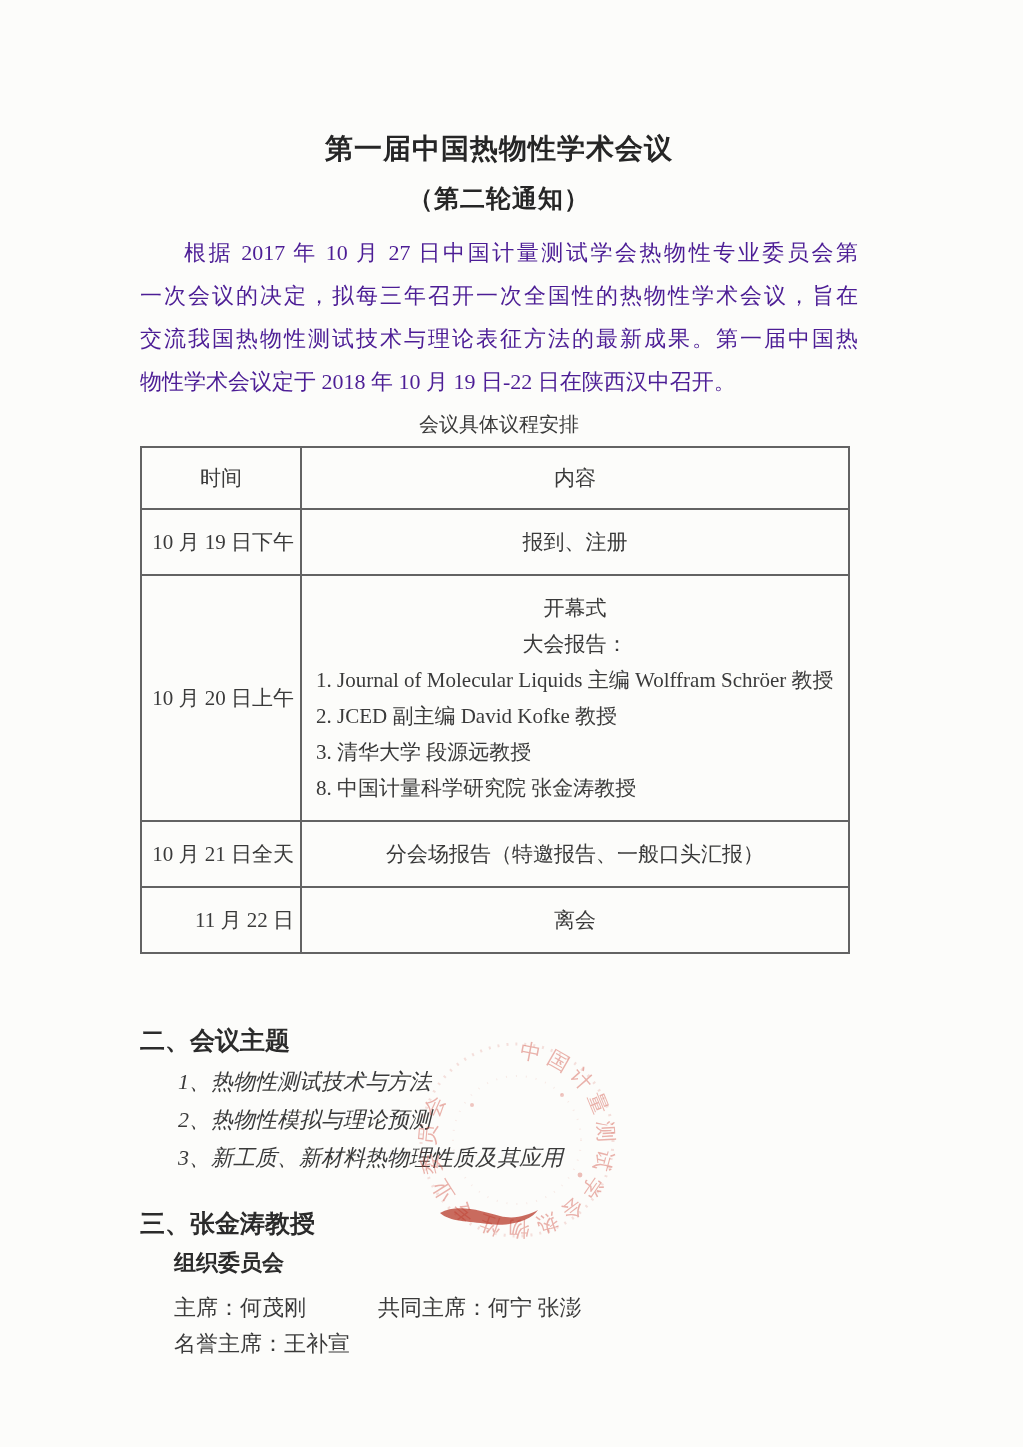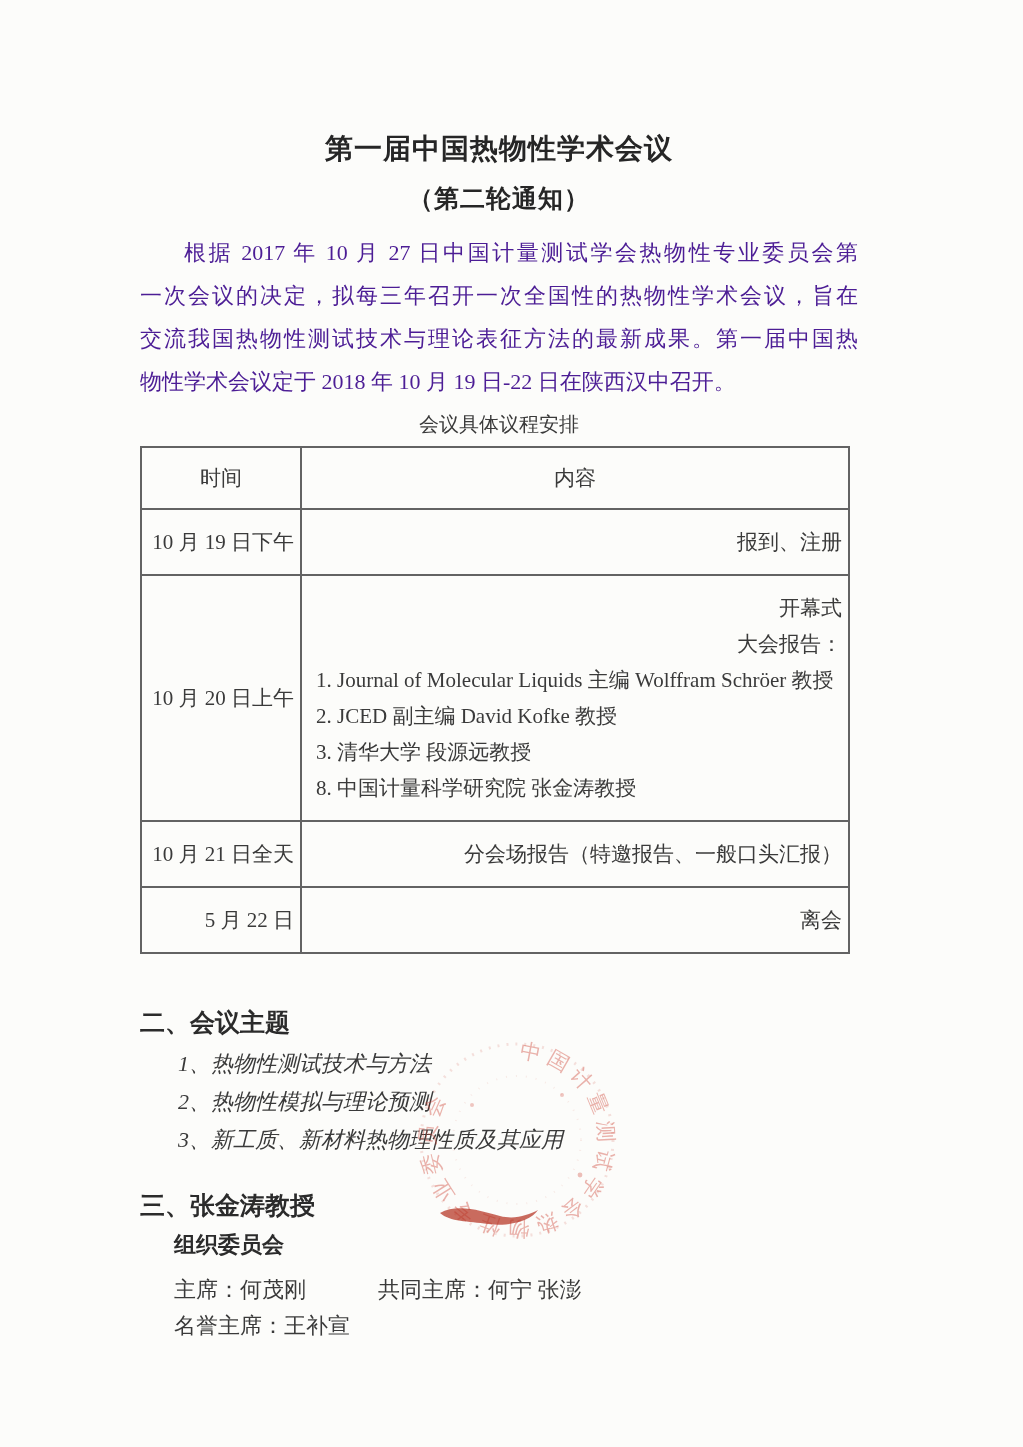--- a/index.html
+++ b/index.html
@@ -28,37 +28,37 @@
     font-size:22px;line-height:43px;white-space:nowrap;
     text-align:justify;text-align-last:justify;color:#4c1d95;
   }
   .intro-line:first-child{text-indent:2em;}
   .intro-line:last-child{text-align-last:left;}
   .sec-heading{
     font-family:"Liberation Sans","DejaVu Sans",sans-serif;
     font-size:25px;font-weight:bold;color:#2b2b2b;
     margin:10px 0 6px 0;
   }
-  .sec-heading.after-table{margin-top:52px;}
+  .sec-heading.after-table{margin-top:70px;}
   .sec-heading.third{margin-top:30px;}
   .table-caption{font-size:20px;text-align:center;margin:8px 0 8px 0;color:#3a3a3a;}
   table.schedule{
     border-collapse:collapse;width:710px;table-layout:fixed;
   }
   table.schedule th,table.schedule td{
     border:2px solid #636363;
     font-size:21px;color:#3a3a3a;font-weight:normal;
     padding:14px 6px;
   }
   table.schedule th{padding:16px 6px;margin-top:32px;}
   col.c-time{width:160px;}
   .time-cell{text-align:right;border-radius:7px;}
   .content-cell{text-align:center;}
   .content-cell .line{line-height:36px;}
-  .content-cell .line.center{text-align:right;}
+  .content-cell .line.center{text-align:center;}
   .content-cell .line.left{text-align:left;padding-left:8px;}
   td.tall{padding:20px 6px;}
   .topics{padding-left:38px;margin:6px 0 0 0;font-style:italic;}
   .topic-item{font-size:22px;line-height:38px;color:#3a3a3a;}
   .org{padding-left:34px;}
   .org-title{
     font-family:"Liberation Sans","DejaVu Sans",sans-serif;
     font-size:22px;font-weight:bold;color:#2b2b2b;margin:8px 0 12px 0;
   }
   .org-line{font-size:22px;line-height:36px;color:#3a3a3a;}
@@ -113,21 +113,21 @@
               <div class="line left">8. 中国计量科学研究院 张金涛教授</div>
             </td>
           </tr>
           <tr>
             <td class="time-cell tall">10 月 21 日全天</td>
             <td class="content-cell">
               <div class="line center">分会场报告（特邀报告、一般口头汇报）</div>
             </td>
           </tr>
           <tr>
-            <td class="time-cell tall">5 月 22 日</td>
+            <td class="time-cell tall">11 月 22 日</td>
             <td class="content-cell">
               <div class="line center">离会</div>
             </td>
           </tr>
         </tbody>
     </table>
 
     <div class="sec-heading after-table">二、会议主题</div>
     <div class="topics" id="topics">
         <div class="topic-item">1、热物性测试技术与方法</div>

